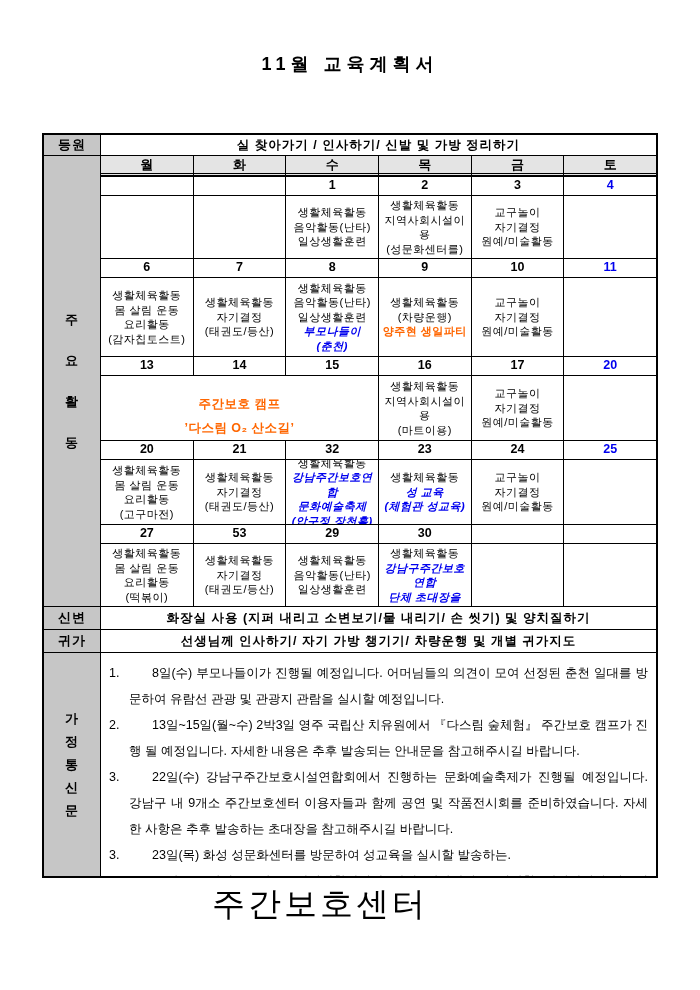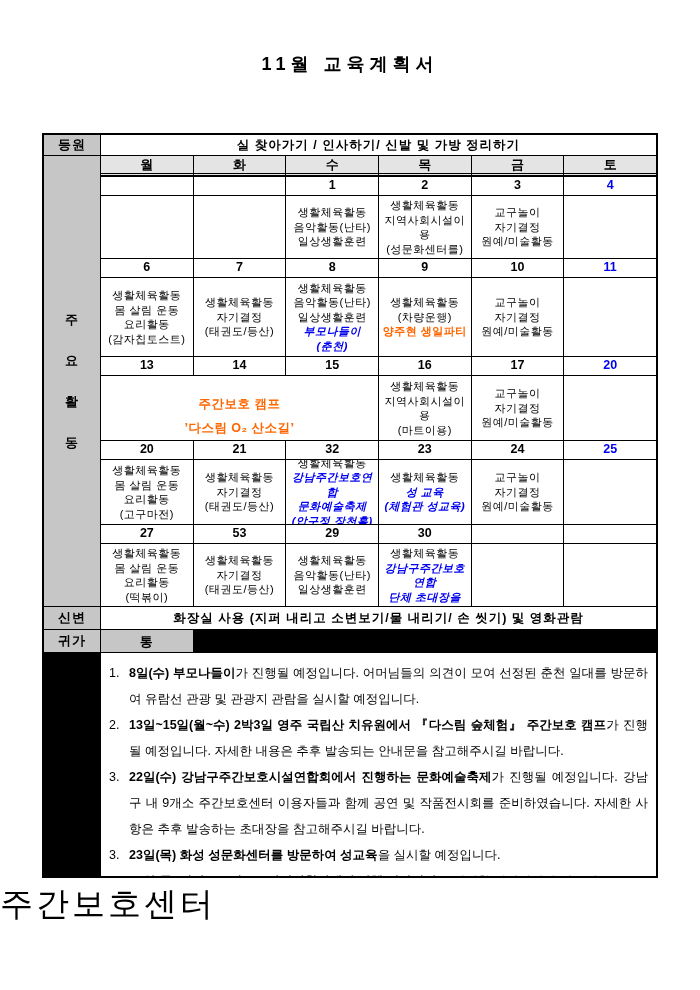--- a/index.html
+++ b/index.html
@@ -44,23 +44,23 @@
   .camp{grid-column:span 3;justify-content:flex-end;}
   .camp .ln{font-size:12.5px;line-height:24px;}
   .ln.c-blue{color:#0000ee;font-weight:bold;font-style:italic;}
   .ln.c-orange{color:#ff6600;font-weight:bold;}
   .notice{
     grid-column:2 / 8;padding:7px 8px 4px 8px;font-size:12.5px;line-height:26px;
   }
   .n-item{display:flex;}
   .n-num{width:20px;flex:none;}
   .n-text{flex:1;text-align:justify;}
-  .n-text .b{font-weight:bold;}
+  .n-text .b{font-weight:normal;margin-left:23px;}
   .footer{
-    position:absolute;top:882px;left:0;width:640px;
+    position:absolute;top:882px;left:0;width:640px;text-align:center;
     font-size:33px;letter-spacing:3px;
   }
 </style>
 </head>
 <body>
 
 <div class="title">11월 교육계획서</div>
 
 <div class="cal">
 
@@ -228,23 +228,24 @@
     </div>
   <div class="c act">
       <div class="ln">생활체육활동</div>
       <div class="ln c-blue">강남구주간보호연합</div>
       <div class="ln c-blue">단체 초대장을</div>
     </div>
   <div class="c act"></div>
   <div class="c act"></div>
 
   <div class="c lbl">신변</div>
-  <div class="c span6">화장실 사용 (지퍼 내리고 소변보기/물 내리기/ 손 씻기) 및 영화관람</div>
+  <div class="c span6">화장실 사용 (지퍼 내리고 소변보기/물 내리기/ 손 씻기) 및 양치질하기</div>
 
   <div class="c lbl">귀가</div>
+  <div class="c span6">선생님께 인사하기/ 자기 가방 챙기기/ 차량운행 및 개별 귀가지도</div>
 
   <div class="c lbl vlbl vlbl-notice">
     <span class="ch">가</span>
     <span class="ch">정</span>
     <span class="ch">통</span>
     <span class="ch">신</span>
     <span class="ch">문</span>
   </div>
   <div class="c notice">
     <div class="n-item">
@@ -254,21 +255,21 @@
     <div class="n-item">
       <span class="n-num">2.</span>
       <span class="n-text"><span class="b">13일~15일(월~수) 2박3일 영주 국립산 치유원에서 『다스림 숲체험』 주간보호 캠프</span><span>가 진행 될 예정입니다. 자세한 내용은 추후 발송되는 안내문을 참고해주시길 바랍니다.</span></span>
     </div>
     <div class="n-item">
       <span class="n-num">3.</span>
       <span class="n-text"><span class="b">22일(수) 강남구주간보호시설연합회에서 진행하는 문화예술축제</span><span>가 진행될 예정입니다. 강남구 내 9개소 주간보호센터 이용자들과 함께 공연 및 작품전시회를 준비하였습니다. 자세한 사항은 추후 발송하는 초대장을 참고해주시길 바랍니다.</span></span>
     </div>
     <div class="n-item">
       <span class="n-num">3.</span>
-      <span class="n-text"><span class="b">23일(목) 화성 성문화센터를 방문하여 성교육</span><span>을 실시할 예정입니다.</span></span>
+      <span class="n-text"><span class="b">23일(목) 화성 성문화센터를 방문하여 성교육</span><span>을 실시할 발송하는.</span></span>
     </div>
     <div class="n-item">
       <span class="n-num">4.</span>
       <span class="n-text"><span class="b">30일(목) 강남구주간보호시설연합회에서 단체 영화관람</span><span>을 실시할 예정입니다(압구정 CGV)</span></span>
     </div>
 
   </div>
 </div>
 
 <div class="footer">주간보호센터</div>

